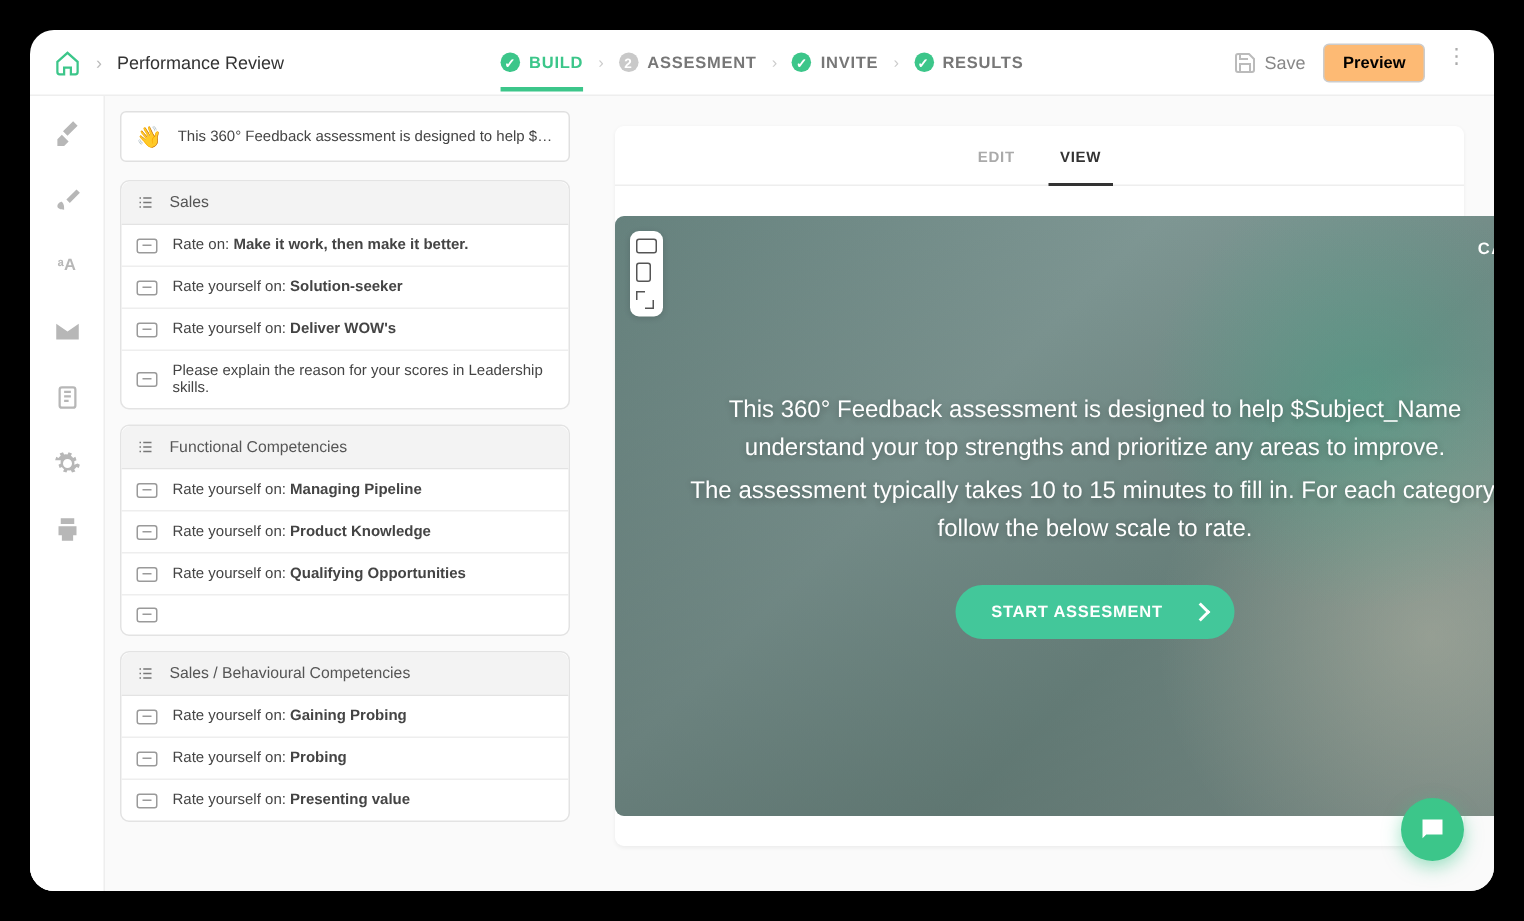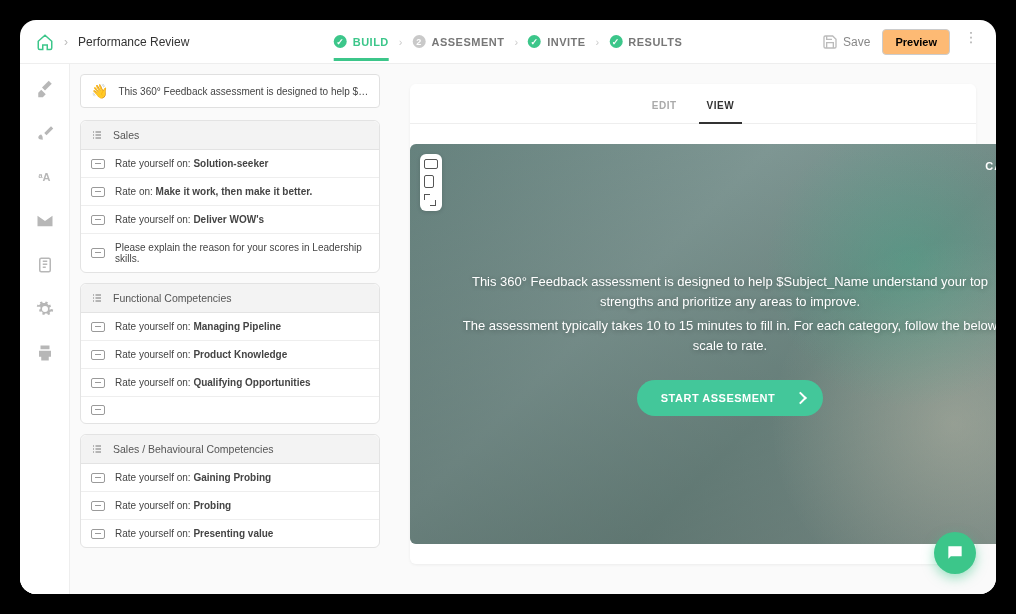--- a/index.html
+++ b/index.html
@@ -57,21 +57,21 @@
   .hero { position:relative; margin:20px auto 0; width:640px; height:400px; border-radius:6px; overflow:hidden;
     background: linear-gradient(135deg,#6d8a86 0%, #8aa3a0 35%, #7c9691 60%, #a8b6b2 100%);
   }
   .hero::before { content:""; position:absolute; inset:0;
     background:
       radial-gradient(circle at 78% 30%, rgba(56,178,140,.35), transparent 25%),
       radial-gradient(circle at 85% 70%, rgba(255,230,200,.25), transparent 30%),
       linear-gradient(0deg, rgba(60,80,75,.45), rgba(60,80,75,.15));
   }
   .hero-inner { position:absolute; inset:0; display:flex; flex-direction:column; align-items:center; justify-content:center; padding:0 46px; text-align:center; color:#fff;}
-  .hero-inner p { font-size:13px; line-height:1.55; font-weight:500; text-shadow:0 1px 5px rgba(0,0,0,.3);}
+  .hero-inner p { font-size:16px; line-height:1.55; font-weight:500; text-shadow:0 1px 5px rgba(0,0,0,.3);}
   .start-btn { margin-top:24px; background:#43c79a; color:#fff; border:none; border-radius:999px; padding:12px 48px 12px 24px; font-size:11px; font-weight:700; letter-spacing:.5px; position:relative;}
   .start-btn::after { content:""; position:absolute; right:18px; top:50%; width:7px; height:7px; border-top:2px solid #fff; border-right:2px solid #fff; transform:translateY(-50%) rotate(45deg);}
   .device-bar { position:absolute; top:10px; left:10px; background:#fff; border-radius:6px; padding:5px 4px; display:flex; flex-direction:column; gap:6px; box-shadow:0 1px 4px rgba(0,0,0,.15);}
   .device-bar .d { width:14px; height:10px; border:1.3px solid #555; border-radius:2px;}
   .device-bar .d.tab2 { width:10px; height:13px;}
   .device-bar .d.full { width:12px; height:12px; border:none; position:relative;}
   .device-bar .d.full::before,.device-bar .d.full::after{content:"";position:absolute;width:5px;height:5px;border:1.3px solid #555;}
   .device-bar .d.full::before{top:0;left:0;border-right:none;border-bottom:none;}
   .device-bar .d.full::after{bottom:0;right:0;border-left:none;border-top:none;}
   .lang { position:absolute; top:16px; right:22px; color:#fff; display:flex; align-items:center; gap:10px; font-size:11px; font-weight:700; letter-spacing:1px;}
@@ -178,25 +178,25 @@
       <div id="sections-mount">
           <div class="section">
             <div class="section-hdr">
     <svg class="hdr-ico" viewBox="0 0 24 24" fill="none" stroke="currentColor" stroke-width="2">
                 <path d="M4 6h2M4 12h2M4 18h2M9 6h11M9 12h11M9 18h11"></path>
               </svg>
     <span class="t">Sales</span>
             </div>
             <div class="row">
               <span class="mini-ico"></span>
+              <span class="t">Rate on: <b>Make it work, then make it better.</b></span>
+            </div>
+            <div class="row">
+              <span class="mini-ico"></span>
               <span class="t">Rate yourself on: <b>Solution-seeker</b></span>
-            </div>
-            <div class="row">
-              <span class="mini-ico"></span>
-              <span class="t">Rate on: <b>Make it work, then make it better.</b></span>
             </div>
             <div class="row">
               <span class="mini-ico"></span>
               <span class="t">Rate yourself on: <b>Deliver WOW's</b></span>
             </div>
             <div class="row">
               <span class="mini-ico"></span>
               <span class="t">Please explain the reason for your scores in Leadership skills.</span>
             </div>
           </div>

